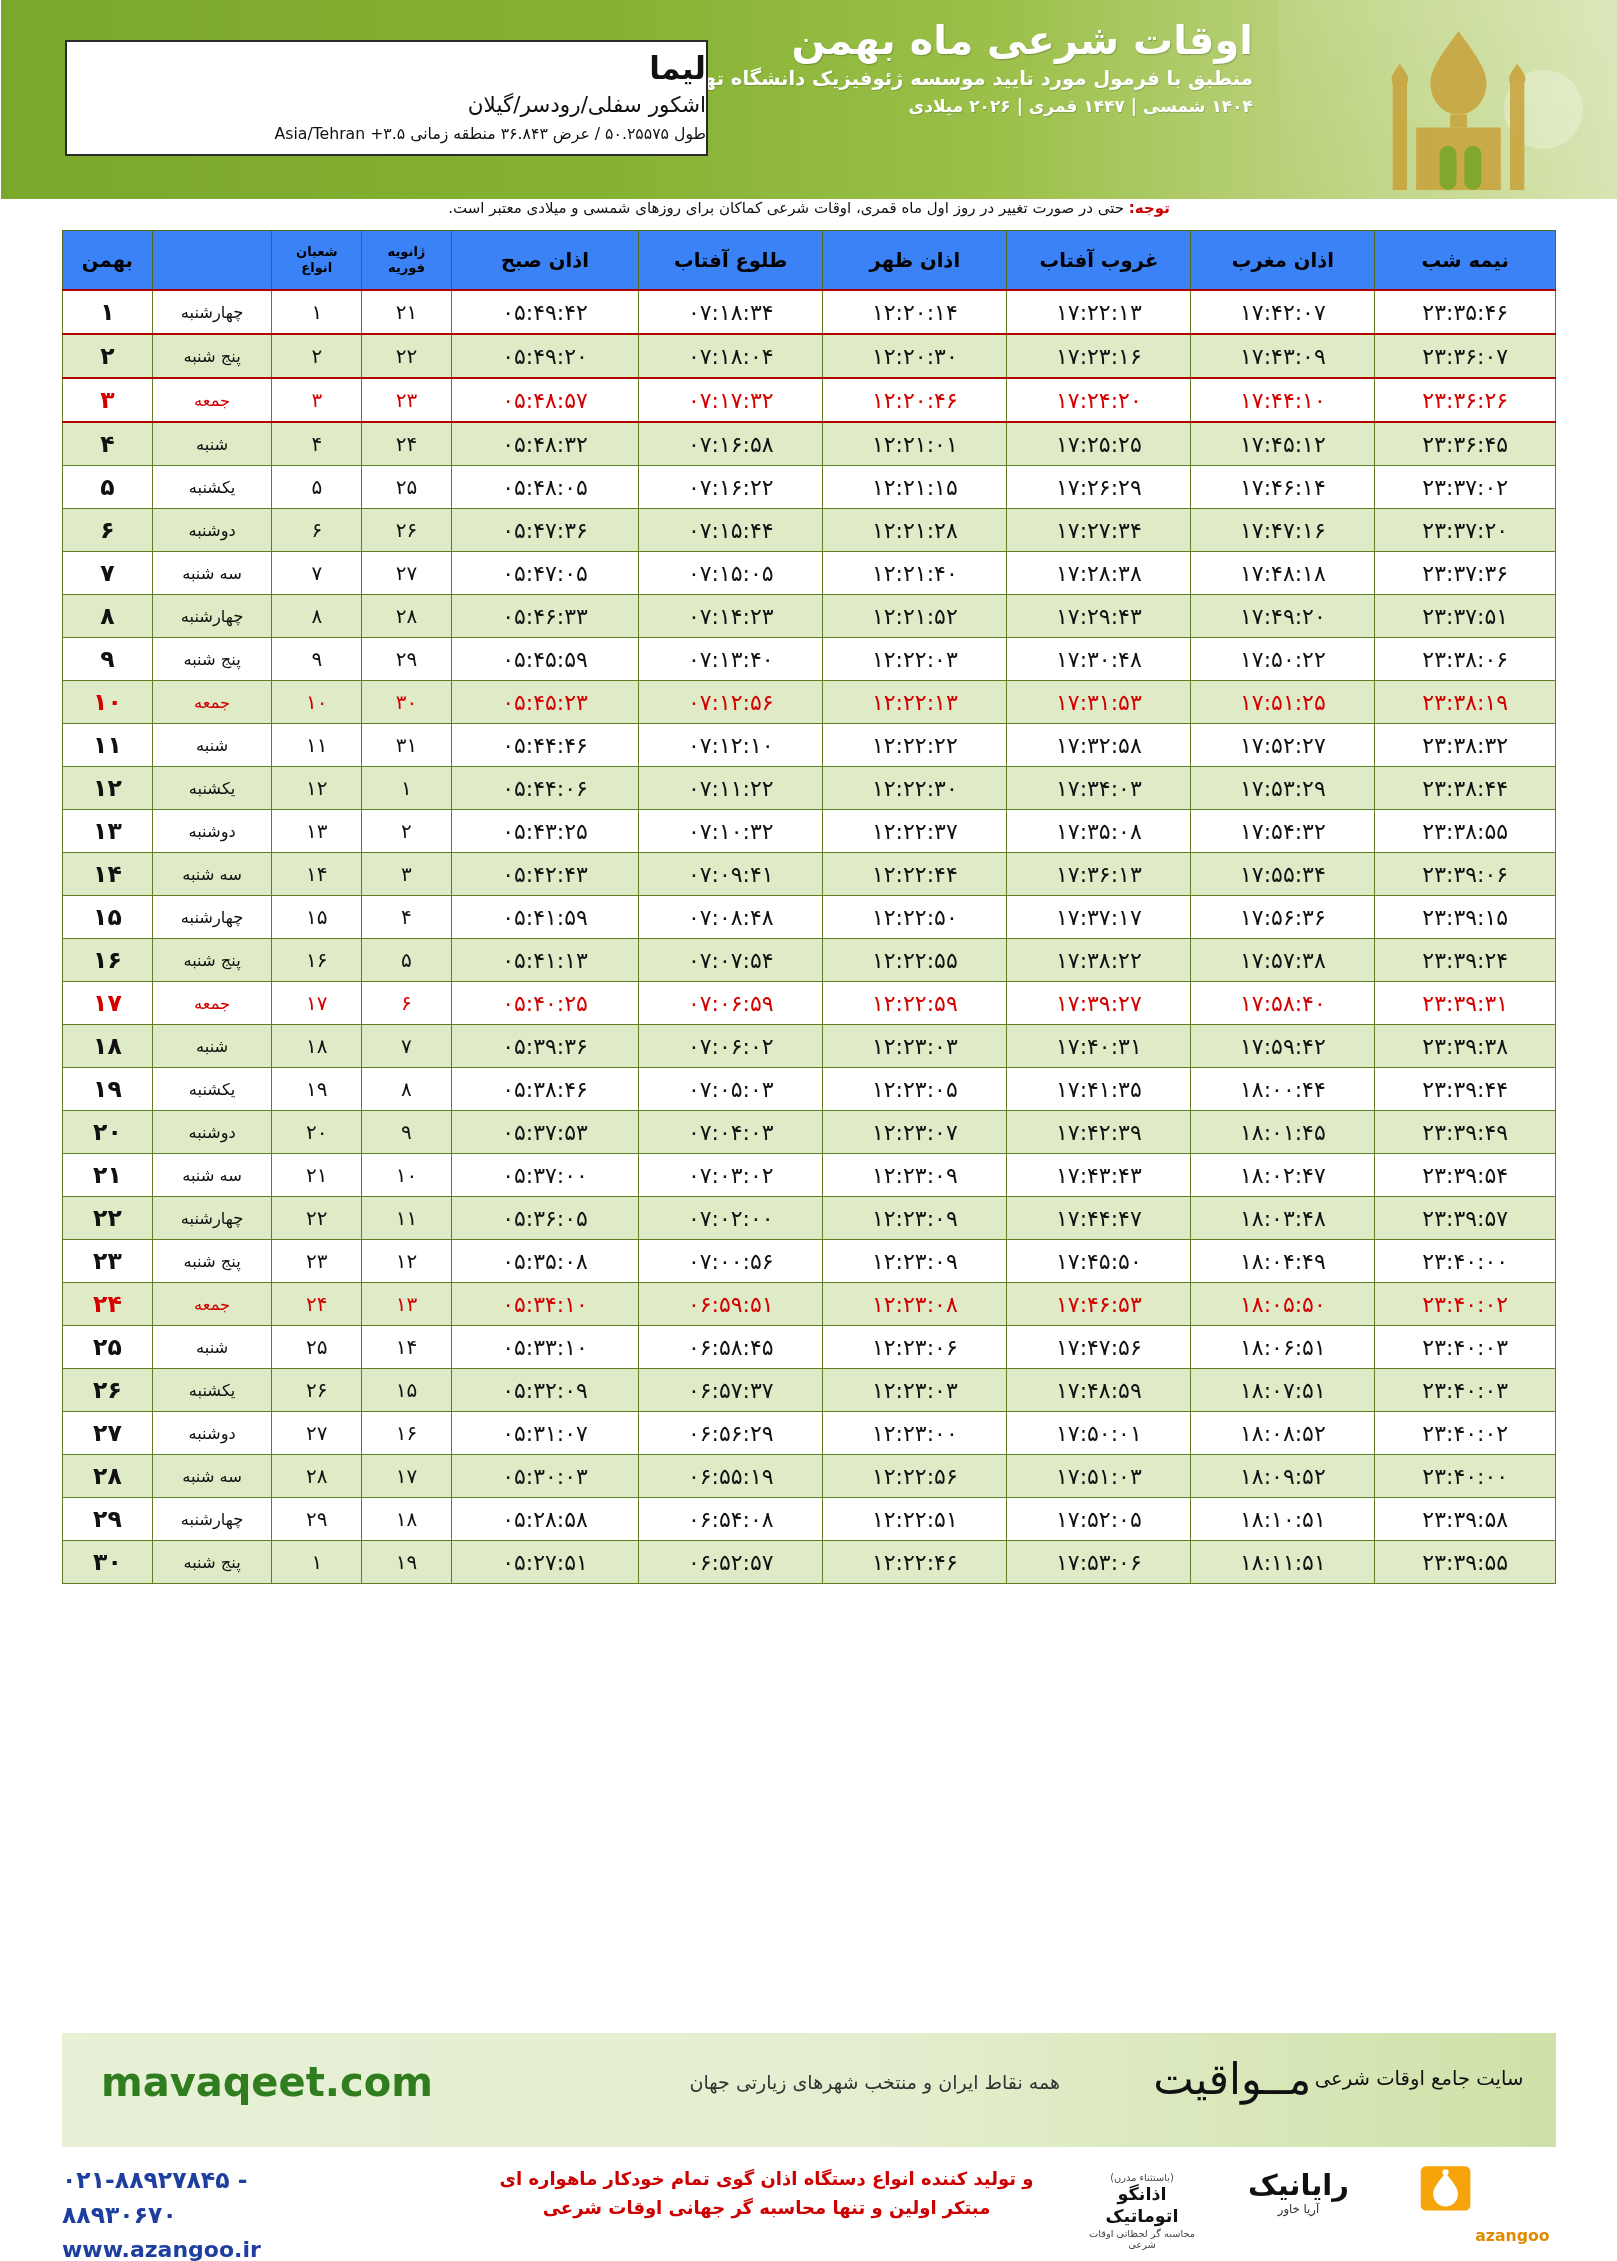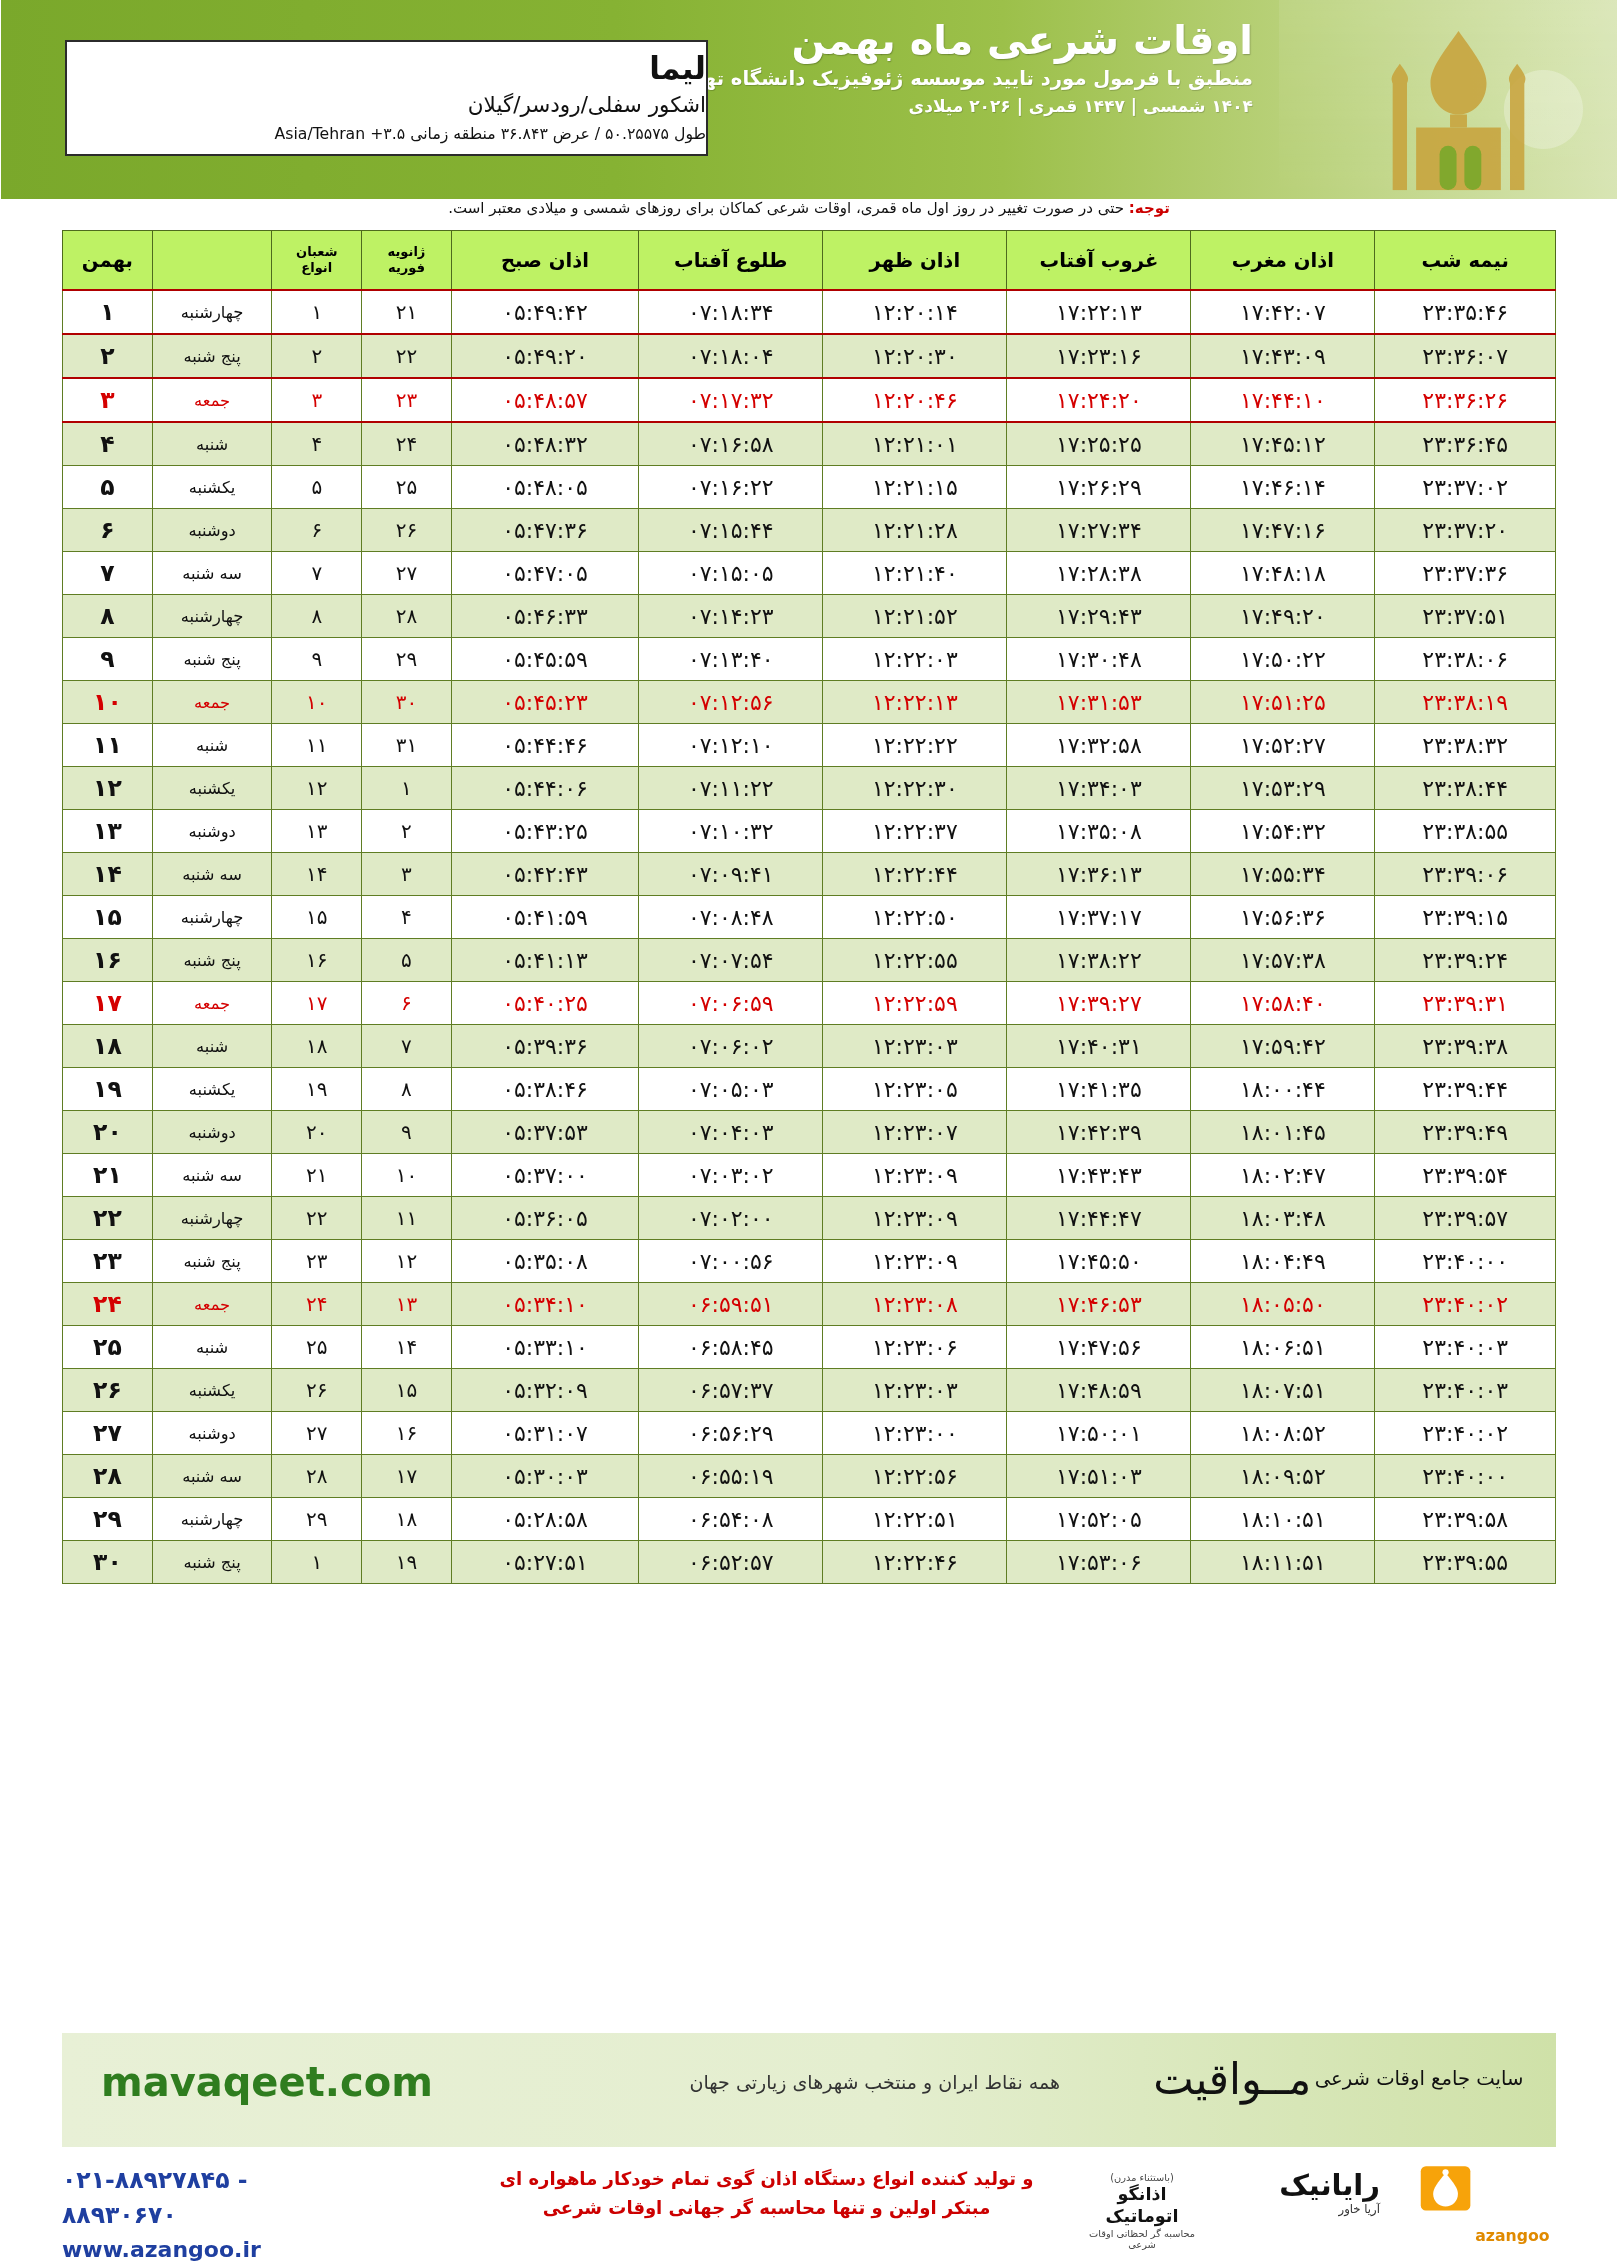--- a/index.html
+++ b/index.html
@@ -62,21 +62,21 @@
   .table-wrap {
     position:absolute; top:230px; left:62px; width:1494px;
   }
   table { border-collapse:collapse; width:1494px; table-layout:fixed; }
   th, td {
     border:1.3px solid #5f7d23;
     text-align:center;
     font-family:"DejaVu Sans", sans-serif;
   }
   thead th {
-    background:#bef264;
+    background:#3b82f6;
     color:#000;
     font-size:19.6px;
     font-weight:bold;
     height:56px;
     border-color:#4e6b1d;
   }
   thead th.small2 { font-size:13px; line-height:1.25; }
   tbody td {
     height:40px;
     font-size:22px;
@@ -133,20 +133,21 @@
   .fb-text {
     position:absolute; right:496px; top:9px; width:587px; text-align:center;
     font-size:18px; color:#cc0000; line-height:1.6; font-weight:bold;
   }
   .fb-logos { position:absolute; right:0px; top:2.6px; width:483px; height:91px; }
   .logo-azangoo {
     position:absolute; right:6.5px; top:3.9px; width:150px; height:78px;
   }
   .logo-rayanic {
     position:absolute; right:176px; top:9px; width:163px; height:69px;
+    text-align:center;
   }
   .logo-azan3 {
     position:absolute; right:352px; top:13px; width:124px; height:62px; text-align:center;
   }
   .rayanic-name { font-size:29px; font-weight:bold; color:#111; }
   .rayanic-sub { font-size:11.7px; color:#333; }
   .azan3-name { font-size:17.6px; font-weight:bold; color:#111; line-height:1.3;}
   .azan3-sub { font-size:9.8px; color:#444; }
   .azangoo-text { font-size:15.7px; font-weight:bold; color:#e08a00; }
 </style>

